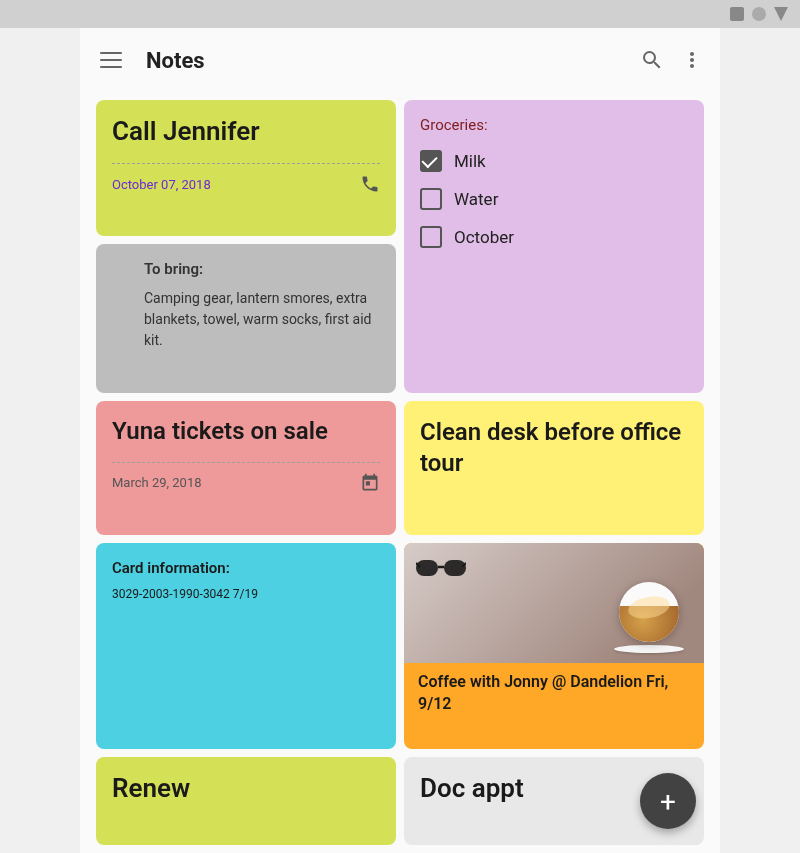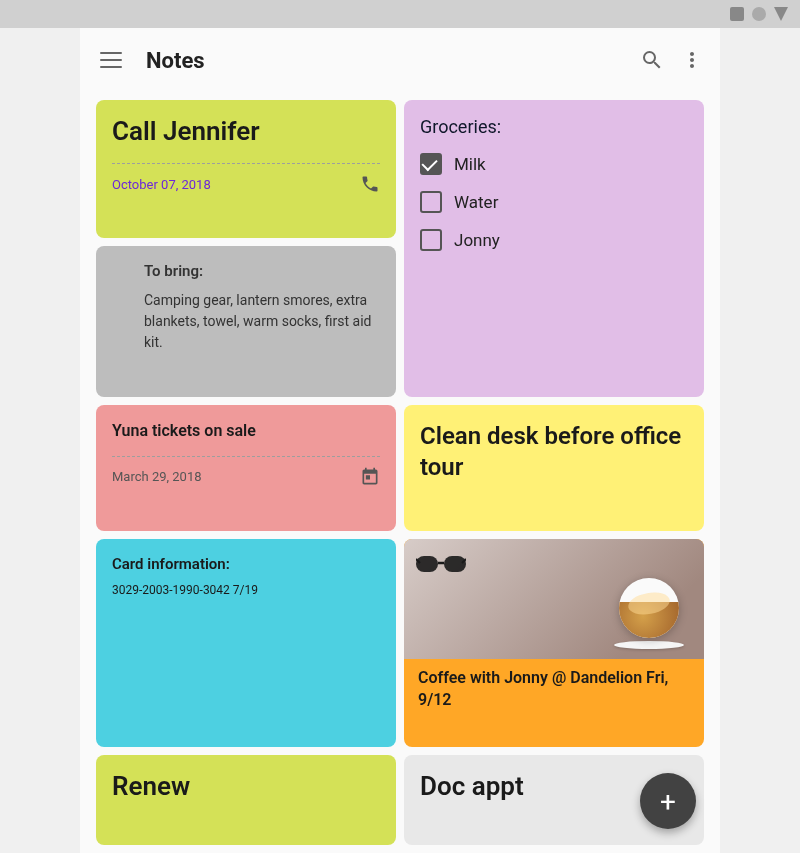--- a/index.html
+++ b/index.html
@@ -143,21 +143,21 @@
       color: #333;
       line-height: 1.5;
     }
 
     
     .note-yuna {
       background: #ef9a9a;
       grid-row: 3;
     }
     .note-yuna .note-title {
-      font-size: 16px;
+      font-size: 24px;
       font-weight: 600;
       color: #1a1a1a;
       line-height: 1.2;
       margin-bottom: 16px;
     }
     .note-yuna .note-footer {
       display: flex;
       align-items: center;
       justify-content: space-between;
       border-top: 1px dashed #9e9e9e;
@@ -196,22 +196,22 @@
     }
 
     
     
     .note-groceries {
       background: #e1bee7;
       grid-column: 2;
       grid-row: 1 / 3;
     }
     .note-groceries .note-label {
-      font-size: 18px;
-      color: #0f172a;
+      font-size: 15px;
+      color: #7f1d1d;
       margin-bottom: 16px;
     }
     .checklist-item {
       display: flex;
       align-items: center;
       gap: 12px;
       margin-bottom: 16px;
     }
     .checklist-item .checkbox {
       width: 22px;
@@ -359,21 +359,21 @@
       <div class="checklist-item">
         <div class="checkbox checked"></div>
         <span class="item-text">Milk</span>
       </div>
       <div class="checklist-item">
         <div class="checkbox"></div>
         <span class="item-text">Water</span>
       </div>
       <div class="checklist-item">
         <div class="checkbox"></div>
-        <span class="item-text">Jonny</span>
+        <span class="item-text">October</span>
       </div>
     </div>
 
     <div class="note-card note-camping" style="background: #bdbdbd;">
       <div class="note-label">To bring:</div>
       <div class="note-body">Camping gear, lantern smores, extra blankets, towel, warm socks, first aid kit.</div>
     </div>
 
     <div class="note-card note-clean" style="background: #fff176;">
       <div class="note-title">Clean desk before office tour</div>

